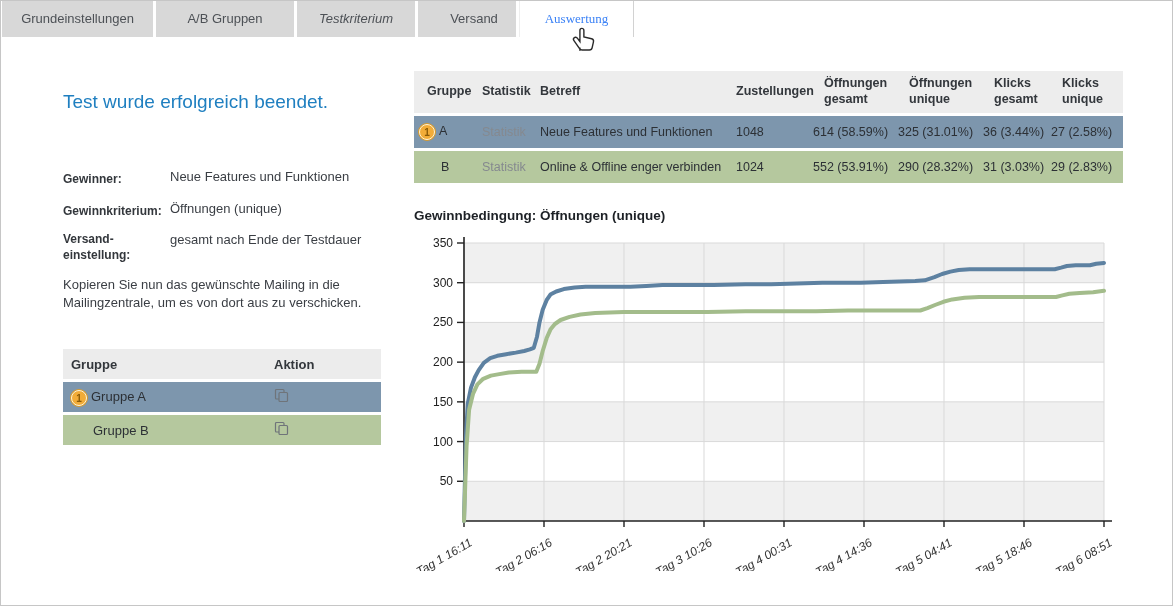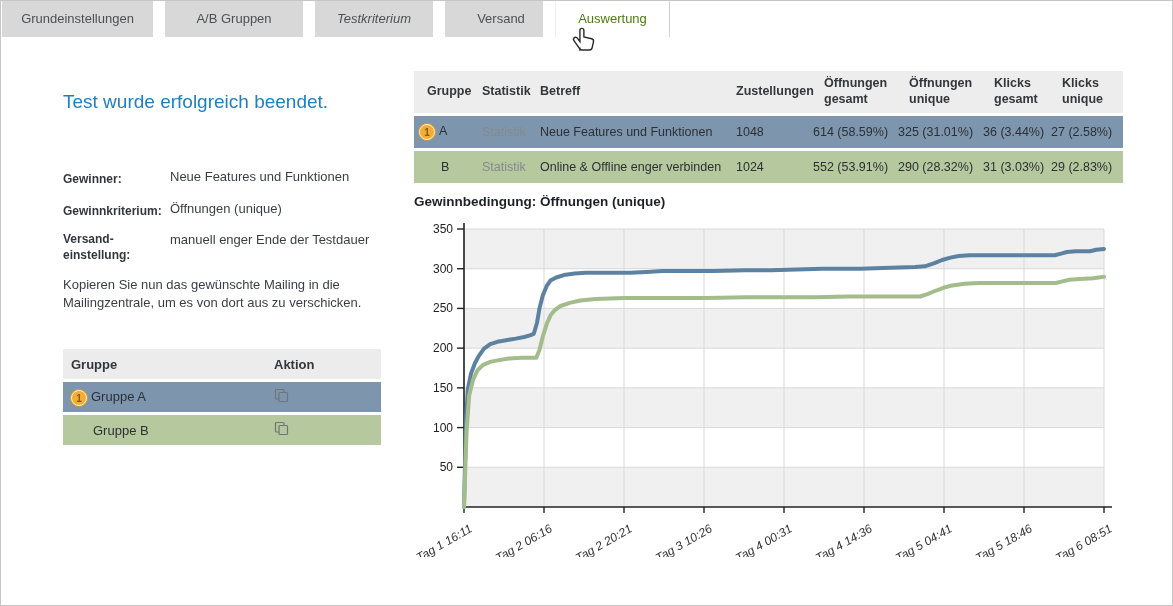--- a/index.html
+++ b/index.html
@@ -3,29 +3,29 @@
 <meta charset="utf-8">
 <style>
   * { margin:0; padding:0; box-sizing:border-box; }
   body { font-family:"Liberation Sans","DejaVu Sans",sans-serif; background:#fff; }
   .page { position:relative; width:1173px; height:606px; background:#fff;
           border:1px solid #c6c6c6; overflow:hidden; }
 
   
   .tabbar { position:absolute; top:0; left:0; right:0; height:37px; background:#fff; }
   .tab { float:left; height:36px; line-height:36px; text-align:center;
-         background:#d8d8d8; color:#4d5156; font-size:13px; margin-right:12px;
+         background:#d8d8d8; color:#4d5156; font-size:13px; margin-right:3px;
          cursor:pointer; }
   .tab.t0 { width:151px; margin-left:1px; }
   .tab.t1 { width:138px; }
   .tab.t2 { width:118px;font-style:italic; }
   .tab.t3 { width:98px;padding-left:14px; }
   .tab.t4 { width:115px; }
-  .tab.active { background:#fff; color:#4d7c0f;
-                border-right:1px solid #d2d2d2; border-left:1px solid #eee; }
+  .tab.active { background:#fff; color:#3b82f6;
+                border-right:1px solid #d2d2d2; border-left:1px solid #eee;font-family:Liberation Serif, serif; }
   .cursor-hand { position:absolute; left:570px; top:26px; z-index:20; }
 
   
   .left-panel { position:absolute; left:30px; top:90px; width:318px;margin-left:32px; }
   .result-heading { font-size:19px; font-weight:400; color:#1f7fc0; }
   .fields { margin-top:56px; }
   .field { position:relative; margin-bottom:13px; min-height:16px; }
   .field-label { display:inline-block; width:102px; font-weight:bold;
                  font-size:12px; color:#33373c; line-height:1.3; }
   .field-value { position:absolute; left:107px; top:0; font-size:13px;
@@ -64,21 +64,21 @@
   .results-table col.c-zust   { width:88px; }
   .results-table col.c-og     { width:85px; }
   .results-table col.c-ou     { width:85px; }
   .results-table col.c-kg     { width:68px; }
   .results-table col.c-ku     { width:74px; }
   .results-table td { height:32px; color:#2c3035; padding-left:13px;
                       white-space:nowrap; overflow:hidden; }
   .results-table td.num { text-align:left; padding-right:12px; padding-left:2px;margin-left:35px; }
   .results-table td.gruppe-cell { padding-left:5px; }
   .stat-link { color:#85898f; text-decoration:none; cursor:pointer; }
-  .chart-title { margin-top:8px; font-size:13.5px; font-weight:bold; color:#1d2126; }
+  .chart-title { margin-top:22px; font-size:13.5px; font-weight:bold; color:#1d2126; }
   .chart-wrap { margin-top:8px; width:709px; height:340px; overflow:hidden; }
 </style>
 </head>
 <body>
 
 <div class="page">
 
   <div class="tabbar">
     <div class="tab t0">Grundeinstellungen</div>
     <div class="tab t1">A/B Gruppen</div>
@@ -100,21 +100,21 @@
       <div class="field">
         <span class="field-label">Gewinner:</span>
         <span class="field-value">Neue Features und Funktionen</span>
       </div>
       <div class="field">
         <span class="field-label">Gewinnkriterium:</span>
         <span class="field-value">Öffnungen (unique)</span>
       </div>
       <div class="field">
         <span class="field-label">Versand-einstellung:</span>
-        <span class="field-value">manuell enger Ende der Testdauer</span>
+        <span class="field-value">gesamt nach Ende der Testdauer</span>
       </div>
     </div>
 
     <p class="note">Kopieren Sie nun das gewünschte Mailing in die Mailingzentrale, um es von dort aus zu verschicken.</p>
 
     <table class="groups-table">
       <tbody>
           <tr>
         <th style="padding-left:8px;">Gruppe</th>
         <th class="aktion-h">Aktion</th>

